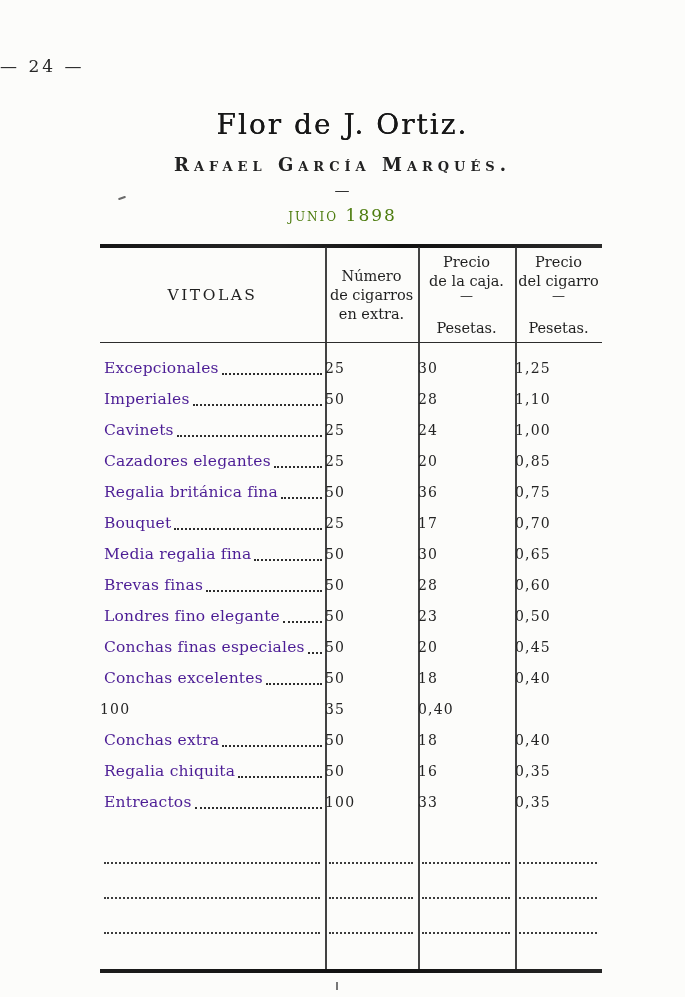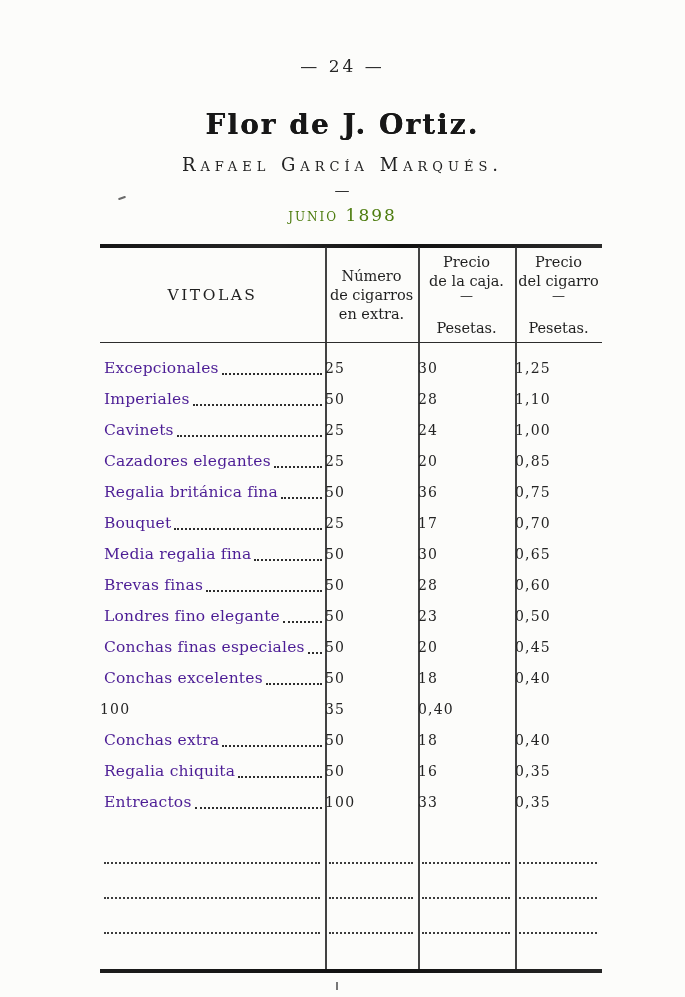--- a/index.html
+++ b/index.html
@@ -2,27 +2,27 @@
 <html><head>
 <meta charset="utf-8">
 <style>
   html,body{margin:0;padding:0;background:#e9e9e9;}
   .sheet{
     position:relative;width:685px;height:997px;margin:0 auto;
     background:#fcfcfa;color:#1e1e1e;overflow:hidden;
     font-family:"DejaVu Serif","Liberation Serif",serif;
   }
   
-  .page-number{position:absolute;top:56px;left:0;width:685px;text-align:center;
+  .page-number{position:absolute;top:56px;left:0;width:685px;text-align:left;
     font-size:17px;letter-spacing:3px;color:#262626;}
   .brand-title{position:absolute;top:108px;left:0;width:685px;margin:0;text-align:center;
-    font-size:28px;font-weight:bold;letter-spacing:2px;color:#171717;
+    font-size:28px;font-weight:normal;letter-spacing:2px;color:#171717;
     text-shadow:0 0 0.5px #171717;}
   .manufacturer{position:absolute;top:154px;left:0;width:685px;text-align:center;
-    font-variant:small-caps;font-size:18px;letter-spacing:5px;color:#222;}
+    font-variant:small-caps;font-size:18px;letter-spacing:5px;color:#222;font-weight:bold;}
   .head-dash{position:absolute;top:181px;left:0;width:685px;text-align:center;
     font-size:15px;color:#2a2a2a;letter-spacing:1px;}
   .issue-date{position:absolute;top:205px;left:0;width:685px;text-align:center;
     font-variant:small-caps;font-size:17px;letter-spacing:2px;color:#4d7c0f;}
 
   
   .price-table{position:absolute;left:100px;top:244px;width:502px;height:729px;}
   .top-rule{position:absolute;top:0;left:0;right:0;height:4px;
     background:linear-gradient(90deg,#151515 0%,#262626 35%,#101010 60%,#2b2b2b 100%);}
   .bottom-rule{position:absolute;bottom:0;left:0;right:0;height:4px;

